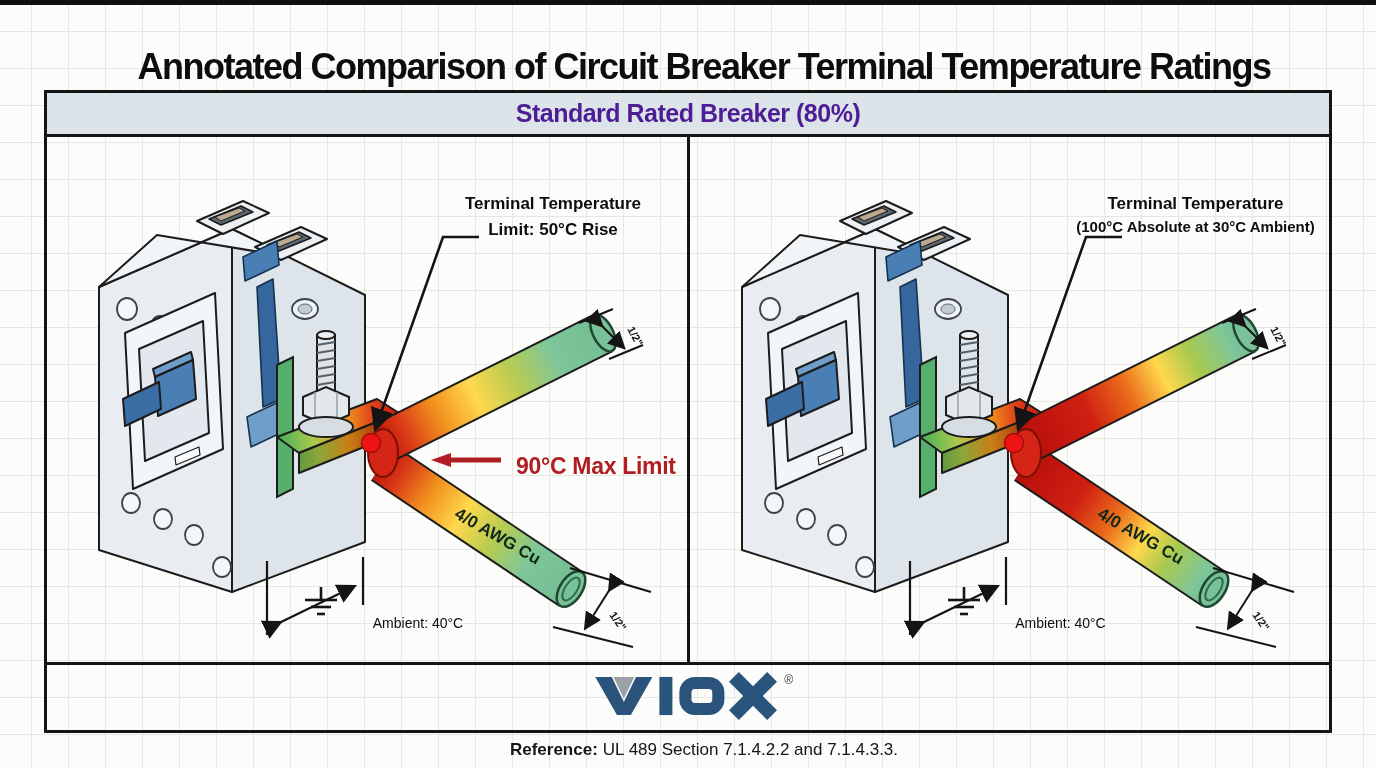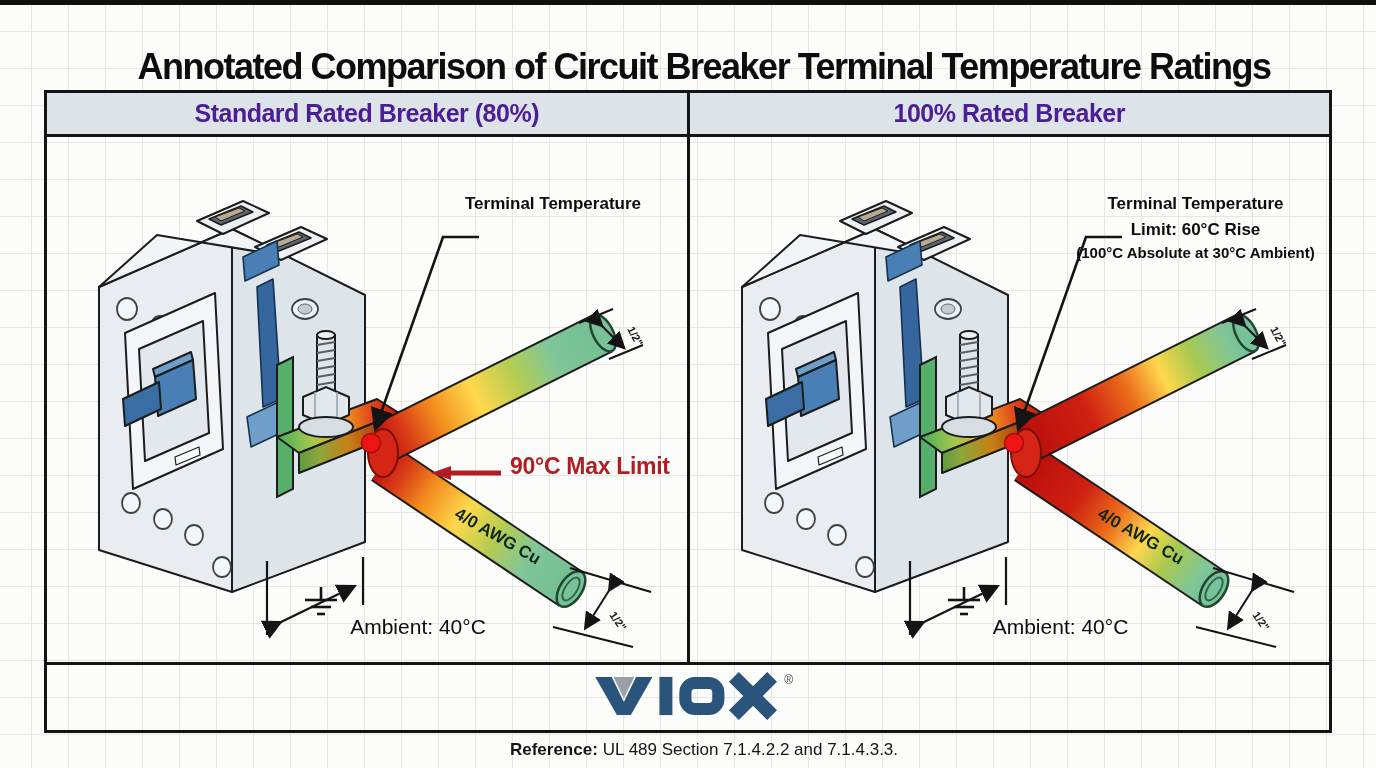--- a/index.html
+++ b/index.html
@@ -41,26 +41,26 @@
   .panel{position:relative;flex:1;overflow:hidden;}
   .panel.right{border-left:3px solid #141414;}
   .panel svg.illus{position:absolute;left:0;top:0;}
   .annotation{
     position:absolute;left:351px;top:54px;width:310px;
     text-align:center;color:#0d0d0d;line-height:26px;
   }
   .annotation .l1,.annotation .l2{font-size:17px;font-weight:700;}
   .annotation .l3{font-size:15px;font-weight:600;line-height:20px;}
   .max-limit{
-    position:absolute;left:384px;top:316px;display:flex;align-items:flex-end;gap:9px;
+    position:absolute;left:384px;top:316px;display:flex;align-items:flex-start;gap:15px;
   }
   .max-limit .label{font-size:23px;font-weight:700;color:#b01e23;letter-spacing:-0.3px;}
   .ambient{
     position:absolute;left:251px;top:478px;width:240px;text-align:center;
-    font-size:21px;color:#0d0d0d;font-weight:400;
+    font-size:14px;color:#0d0d0d;font-weight:400;
   }
   .footer-row{
     height:62px;display:flex;align-items:center;justify-content:center;
   }
   .reference{
     position:absolute;left:0;top:740px;width:100%;text-align:center;
     font-size:17px;color:#151515;
   }
   .reference .lbl{font-weight:700;margin-right:5px;}
 </style>
@@ -68,21 +68,20 @@
 <body>
 
 <div class="stage">
   <div class="top-strip"></div>
 
   <h1 class="page-title">Annotated Comparison of Circuit Breaker Terminal Temperature Ratings</h1>
 
   <div class="main-table">
     <div class="header-row">
       <div class="header-cell">Standard Rated Breaker (80%)</div>
-      <div class="header-cell right">100% Rated Breaker</div>
     </div>
 
     <div class="body-row">
 
       <div class="panel left">
         <div>
 <svg class="illus" width="643" height="528" viewBox="0 0 643 528">
 <defs>
   <linearGradient id="wuL" gradientUnits="userSpaceOnUse" x1="336" y1="306" x2="556" y2="196">
                   <stop offset="0" stop-color="#c3150c"></stop>
@@ -232,20 +231,21 @@
 <g stroke="#141414" stroke-width="2">
   <line x1="523" y1="431" x2="604" y2="455"></line>
   <line x1="506" y1="490" x2="586" y2="510"></line>
   <line x1="563" y1="452" x2="539" y2="490" marker-start="url(#abL)" marker-end="url(#abL)"></line>
   <text x="562" y="478" transform="rotate(55 562 478)" font-size="11" font-weight="700" stroke="none" fill="#141414" font-family="Liberation Sans, DejaVu Sans, sans-serif">1/2"</text>
 </g>
 </svg>
           </div>
         <div class="annotation">
           <div class="l1">Terminal Temperature</div>
+          <div class="l2">Limit: 50°C Rise</div>
         </div>
         <div class="max-limit">
           <svg width="70" height="14">
             <line x1="70" y1="7" x2="16" y2="7" stroke="#b01e23" stroke-width="5"></line>
             <polygon points="0,7 20,0 20,14" fill="#b01e23"></polygon>
           </svg>
           <span class="label">90°C Max Limit</span>
         </div>
         <div class="ambient">Ambient: 40°C</div>
       </div>
@@ -402,21 +402,20 @@
 <g stroke="#141414" stroke-width="2">
   <line x1="523" y1="431" x2="604" y2="455"></line>
   <line x1="506" y1="490" x2="586" y2="510"></line>
   <line x1="563" y1="452" x2="539" y2="490" marker-start="url(#abR)" marker-end="url(#abR)"></line>
   <text x="562" y="478" transform="rotate(55 562 478)" font-size="11" font-weight="700" stroke="none" fill="#141414" font-family="Liberation Sans, DejaVu Sans, sans-serif">1/2"</text>
 </g>
 </svg>
           </div>
         <div class="annotation">
           <div class="l1">Terminal Temperature</div>
-          <div class="l2">Limit: 60°C Rise</div>
           <div class="l3">(100°C Absolute at 30°C Ambient)</div>
         </div>
         <div class="ambient">Ambient: 40°C</div>
       </div>
     </div>
 
     <div class="footer-row">
       <svg width="250" height="52" viewBox="0 0 250 60">
         <g>
           <polygon points="18,8 37,8 51,37 65,8 84,8 59,52 43,52" fill="#2b547c"></polygon>

